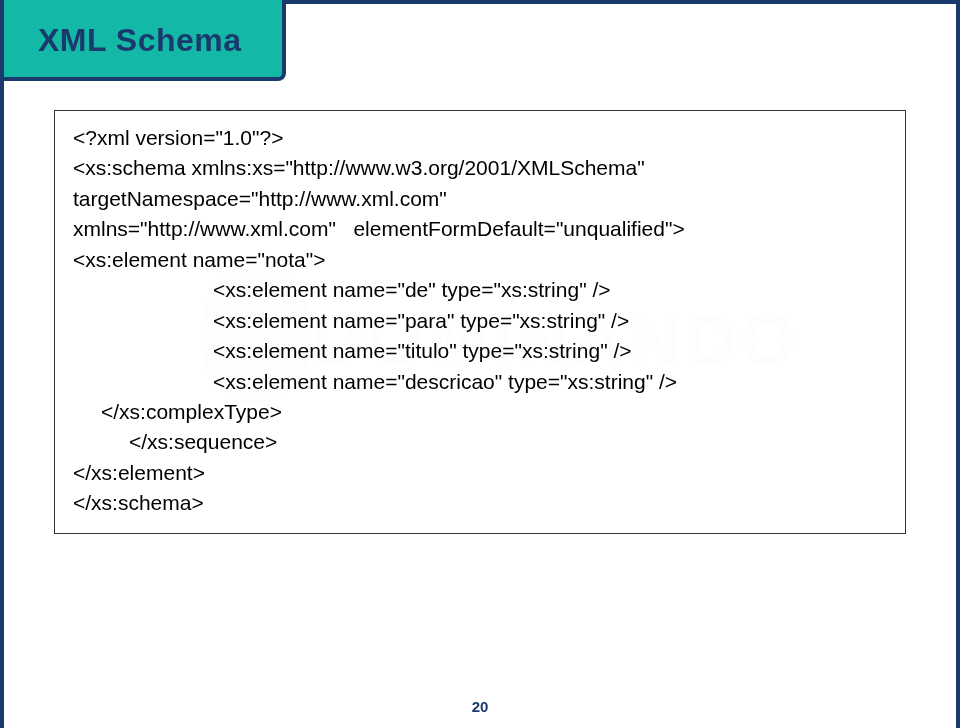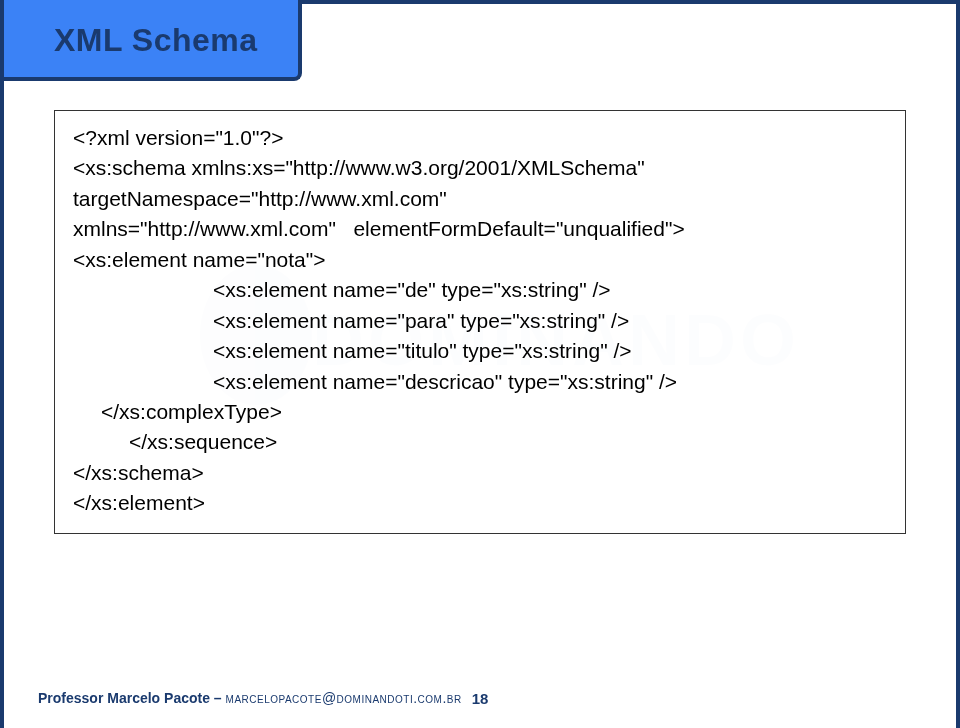--- a/index.html
+++ b/index.html
@@ -25,25 +25,25 @@
   .right-border {
     position: absolute;
     top: 0; right: 0; bottom: 0;
     width: 4px;
     background: #1a3a6e;
   }
   .title-box {
     position: absolute;
     top: 0;
     left: 0;
-    background: #3b82f6;
+    background: #14b8a6;
     border: 4px solid #1a3a6e;
     border-top: none;
     border-left: none;
-    padding: 22px 40px 18px 54px;
+    padding: 22px 40px 18px 38px;
     border-bottom-right-radius: 8px;
   }
   .title-box::before {
     content: "";
     position: absolute;
     top: 0; left: 0;
     width: 4px;
     height: 100%;
     background: #1a3a6e;
   }
@@ -174,26 +174,19 @@
   <div class="line">&lt;xs:schema xmlns:xs="http://www.w3.org/2001/XMLSchema"</div>
   <div class="line">targetNamespace="http://www.xml.com"</div>
   <div class="line">xmlns="http://www.xml.com"   elementFormDefault="unqualified"&gt;</div>
   <div class="line">&lt;xs:element name="nota"&gt;</div>
   <div class="line i4">&lt;xs:element name="de" type="xs:string" /&gt;</div>
   <div class="line i4">&lt;xs:element name="para" type="xs:string" /&gt;</div>
   <div class="line i4">&lt;xs:element name="titulo" type="xs:string" /&gt;</div>
   <div class="line i4">&lt;xs:element name="descricao" type="xs:string" /&gt;</div>
   <div class="line i1">&lt;/xs:complexType&gt;</div>
   <div class="line i2">&lt;/xs:sequence&gt;</div>
+  <div class="line">&lt;/xs:element&gt;</div>
   <div class="line">&lt;/xs:schema&gt;</div>
-  <div class="line">&lt;/xs:element&gt;</div>
 </div>
 
 <div class="footer">
-  <div class="footer-left">
-    <span class="name">Professor</span>
-    <span> </span>
-    <span class="name">Marcelo Pacote</span>
-    <span> – </span>
-    <span class="email">marcelopacote@dominandoti.com.br</span>
-  </div>
-  <div class="footer-center">18</div>
+  <div class="footer-center">20</div>
 </div>
 
 </body></html>

